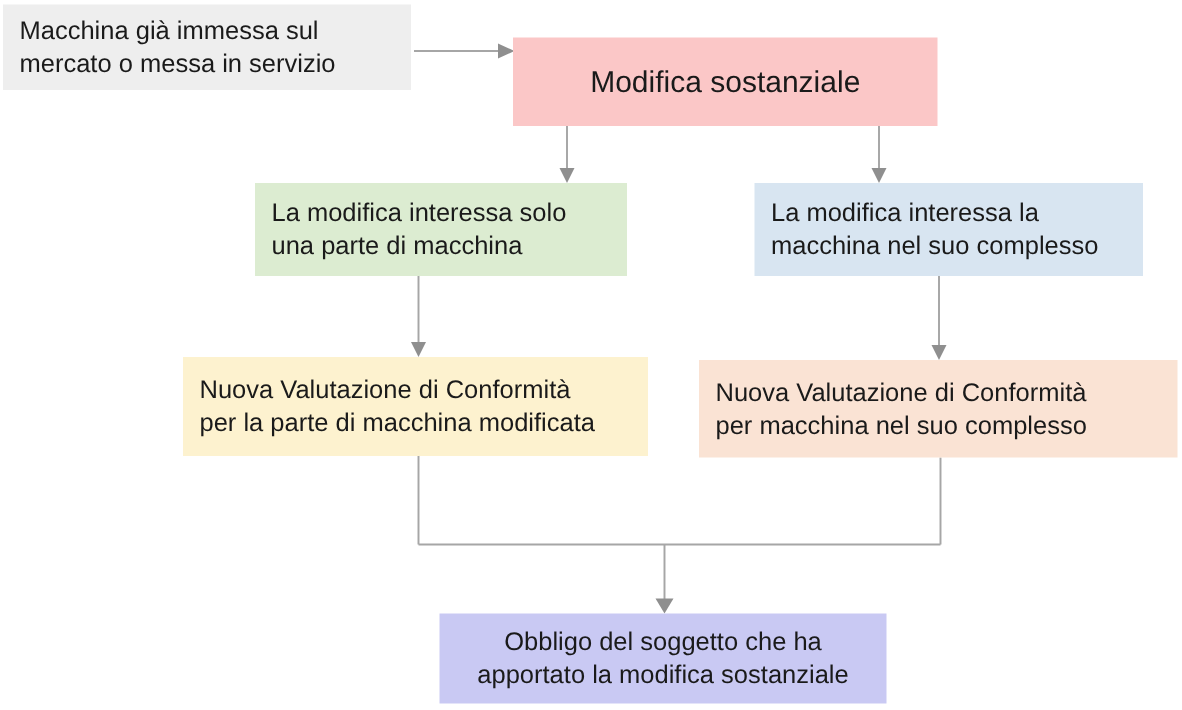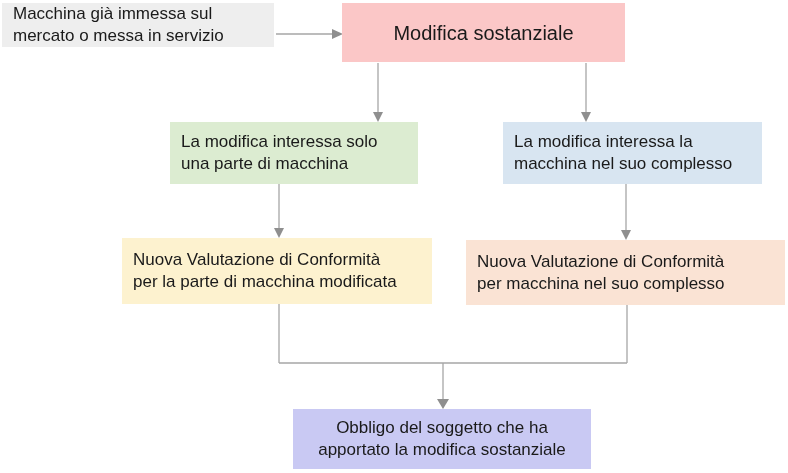--- a/index.html
+++ b/index.html
@@ -45,21 +45,21 @@
   .box.left-text {
     justify-content: flex-start;
     text-align: left;
     padding-left: 11px;
     padding-right: 4px;
   }
   .box.center-text {
     justify-content: center;
     text-align: center;
   }
-  .box-start        { left: 2px;   top: 3px;   width: 272px; height: 44px; padding-left: 9px; }
+  .box-start        { left: 2px;   top: 3px;   width: 272px; height: 57px; padding-left: 9px; }
   .box-modifica     { left: 342px; top: 3px;   width: 283px; height: 59px; font-size: 20px; }
   .box-parte        { left: 170px; top: 122px; width: 248px; height: 62px; }
   .box-complesso    { left: 503px; top: 122px; width: 259px; height: 62px; }
   .box-val-parte    { left: 122px; top: 238px; width: 310px; height: 66px; padding-left: 13px; }
   .box-val-compl    { left: 466px; top: 240px; width: 319px; height: 65px; padding-left: 13px; }
   .box-obbligo      { left: 293px; top: 409px; width: 298px; height: 60px; }
 </style>
 </head>
 <body>
 
@@ -100,21 +100,21 @@
 
     <g>
       <line class="connector-line" x1="443" y1="363" x2="443" y2="400"></line>
       <polygon class="arrow-head" points="437,399 449,399 443,409"></polygon>
     </g>
   </svg>
 
   <div class="box left-text box-start" style="background-color: rgb(238, 238, 238);">Macchina già immessa sul
 mercato o messa in servizio</div>
 
-  <div class="box center-text box-modifica" style="background-color: rgb(251, 199, 199);">Modifica sostanziale</div>
+  <div class="box center-text box-modifica" style="background-color: rgb(251, 199, 199); margin-top: 22px;">Modifica sostanziale</div>
 
   <div class="box left-text box-complesso" style="background-color: rgb(216, 229, 241);">La modifica interessa la
 macchina nel suo complesso</div>
 
   <div class="box left-text box-parte" style="background-color: rgb(220, 236, 209);">La modifica interessa solo
 una parte di macchina</div>
 
   <div class="box left-text box-val-parte" style="background-color: rgb(253, 242, 207);">Nuova Valutazione di Conformità
 per la parte di macchina modificata</div>
 

